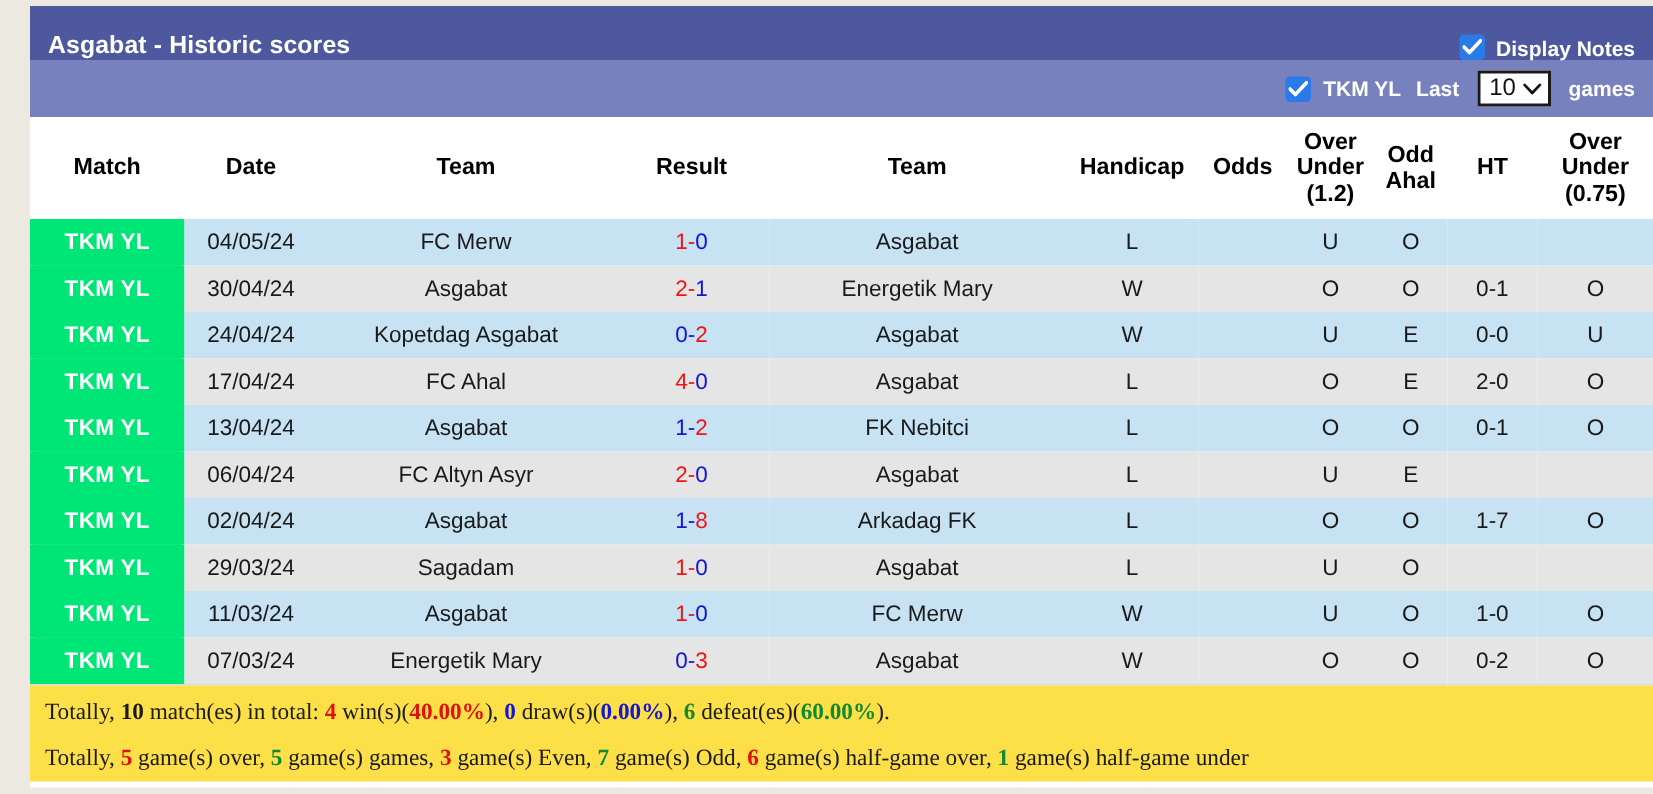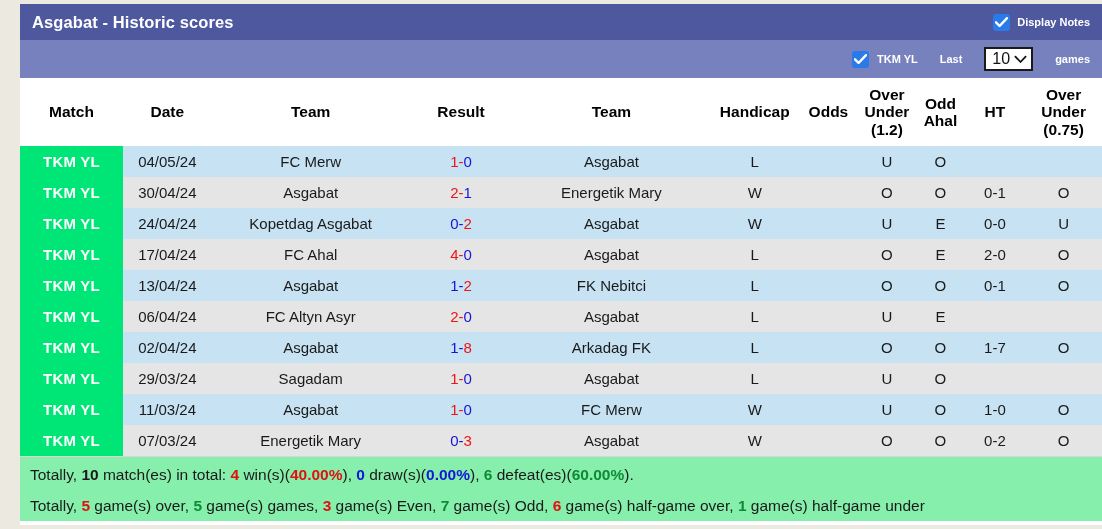--- a/index.html
+++ b/index.html
@@ -14,35 +14,35 @@
   }
   .frame{
     position:absolute;left:20px;top:4px;width:1082px;height:521px;
     background:#ffffff;
     box-sizing:border-box;
   }
 
   
   .titlebar{
     height:36px;background:#4d589f;
-    display:flex;align-items:center;justify-content:space-between;
+    display:flex;align-items:flex-end;justify-content:space-between;
     padding:0 12px 0 12px;box-sizing:border-box;
   }
   .title{
     color:#ffffff;font-size:16.5px;font-weight:bold;letter-spacing:.1px;
     white-space:nowrap;
   }
   .optbar{
     height:38px;background:#7781be;
     display:flex;align-items:center;justify-content:flex-end;
     padding:0 12px 0 12px;box-sizing:border-box;
   }
   .hdr-grp{display:flex;align-items:center;gap:7px;}
   .optbar .hdr-grp{gap:8px;}
-  .lbl-w{color:#ffffff;font-size:11px;font-weight:bold;white-space:nowrap;}
+  .lbl-w{color:#ffffff;font-size:14px;font-weight:bold;white-space:nowrap;}
 
   
   .cbx{
     width:17px;height:17px;border-radius:3px;background:#2a7ae8;
     position:relative;flex:none;display:inline-block;
   }
   .cbx svg{position:absolute;left:2px;top:3px;}
 
   
   .sel{
@@ -101,21 +101,22 @@
   col.w-hcap{width:88px;}
   col.w-odds{width:58px;}
   col.w-ou25{width:58px;}
   col.w-oe{width:48px;}
   col.w-ht{width:60px;}
   col.w-ou075{width:76px;}
 
   
   .footer{
     padding:2px 10px 0 10px;box-sizing:border-box;
-    background:#86efac;
+    background:#fde047;
+    font-family:Liberation Serif, serif;
   }
   .fline{
     font-size:15.5px;color:#1a1a1a;line-height:31px;white-space:nowrap;
   }
   .b-red{color:#e01010;font-weight:bold;}
   .b-blue{color:#1515d8;font-weight:bold;}
   .b-green{color:#0f8a36;font-weight:bold;}
   .b-dark{color:#1a1a1a;font-weight:bold;}
   .divider{height:1px;background:#d8d8d8;margin:0 0 0 0;}
 </style>
@@ -139,21 +140,21 @@
 
     <div class="optbar">
       <div class="hdr-grp">
         <span class="cbx">
           <svg width="13" height="11" viewBox="0 0 13 11" aria-hidden="true">
             <path d="M1 5.3 L4.6 9 L12 1.2" fill="none" stroke="#ffffff" stroke-width="2.4" stroke-linecap="round" stroke-linejoin="round"></path>
           </svg>
         </span>
         <span class="lbl-w">TKM YL</span>
       </div>
-      <div class="hdr-grp" style="margin-left:22px;gap:20px;">
+      <div class="hdr-grp" style="margin-left:10px;gap:10px;">
         <span class="lbl-w">Last</span>
         <span class="sel">
           <span class="sel-val">10</span>
           <span>
             <svg width="13" height="9" viewBox="0 0 13 9" aria-hidden="true">
               <path d="M1.4 1.6 L6.5 7 L11.6 1.6" fill="none" stroke="#111111" stroke-width="1.8" stroke-linecap="round" stroke-linejoin="round"></path>
             </svg>
           </span>
         </span>
         <span class="lbl-w">games</span>

